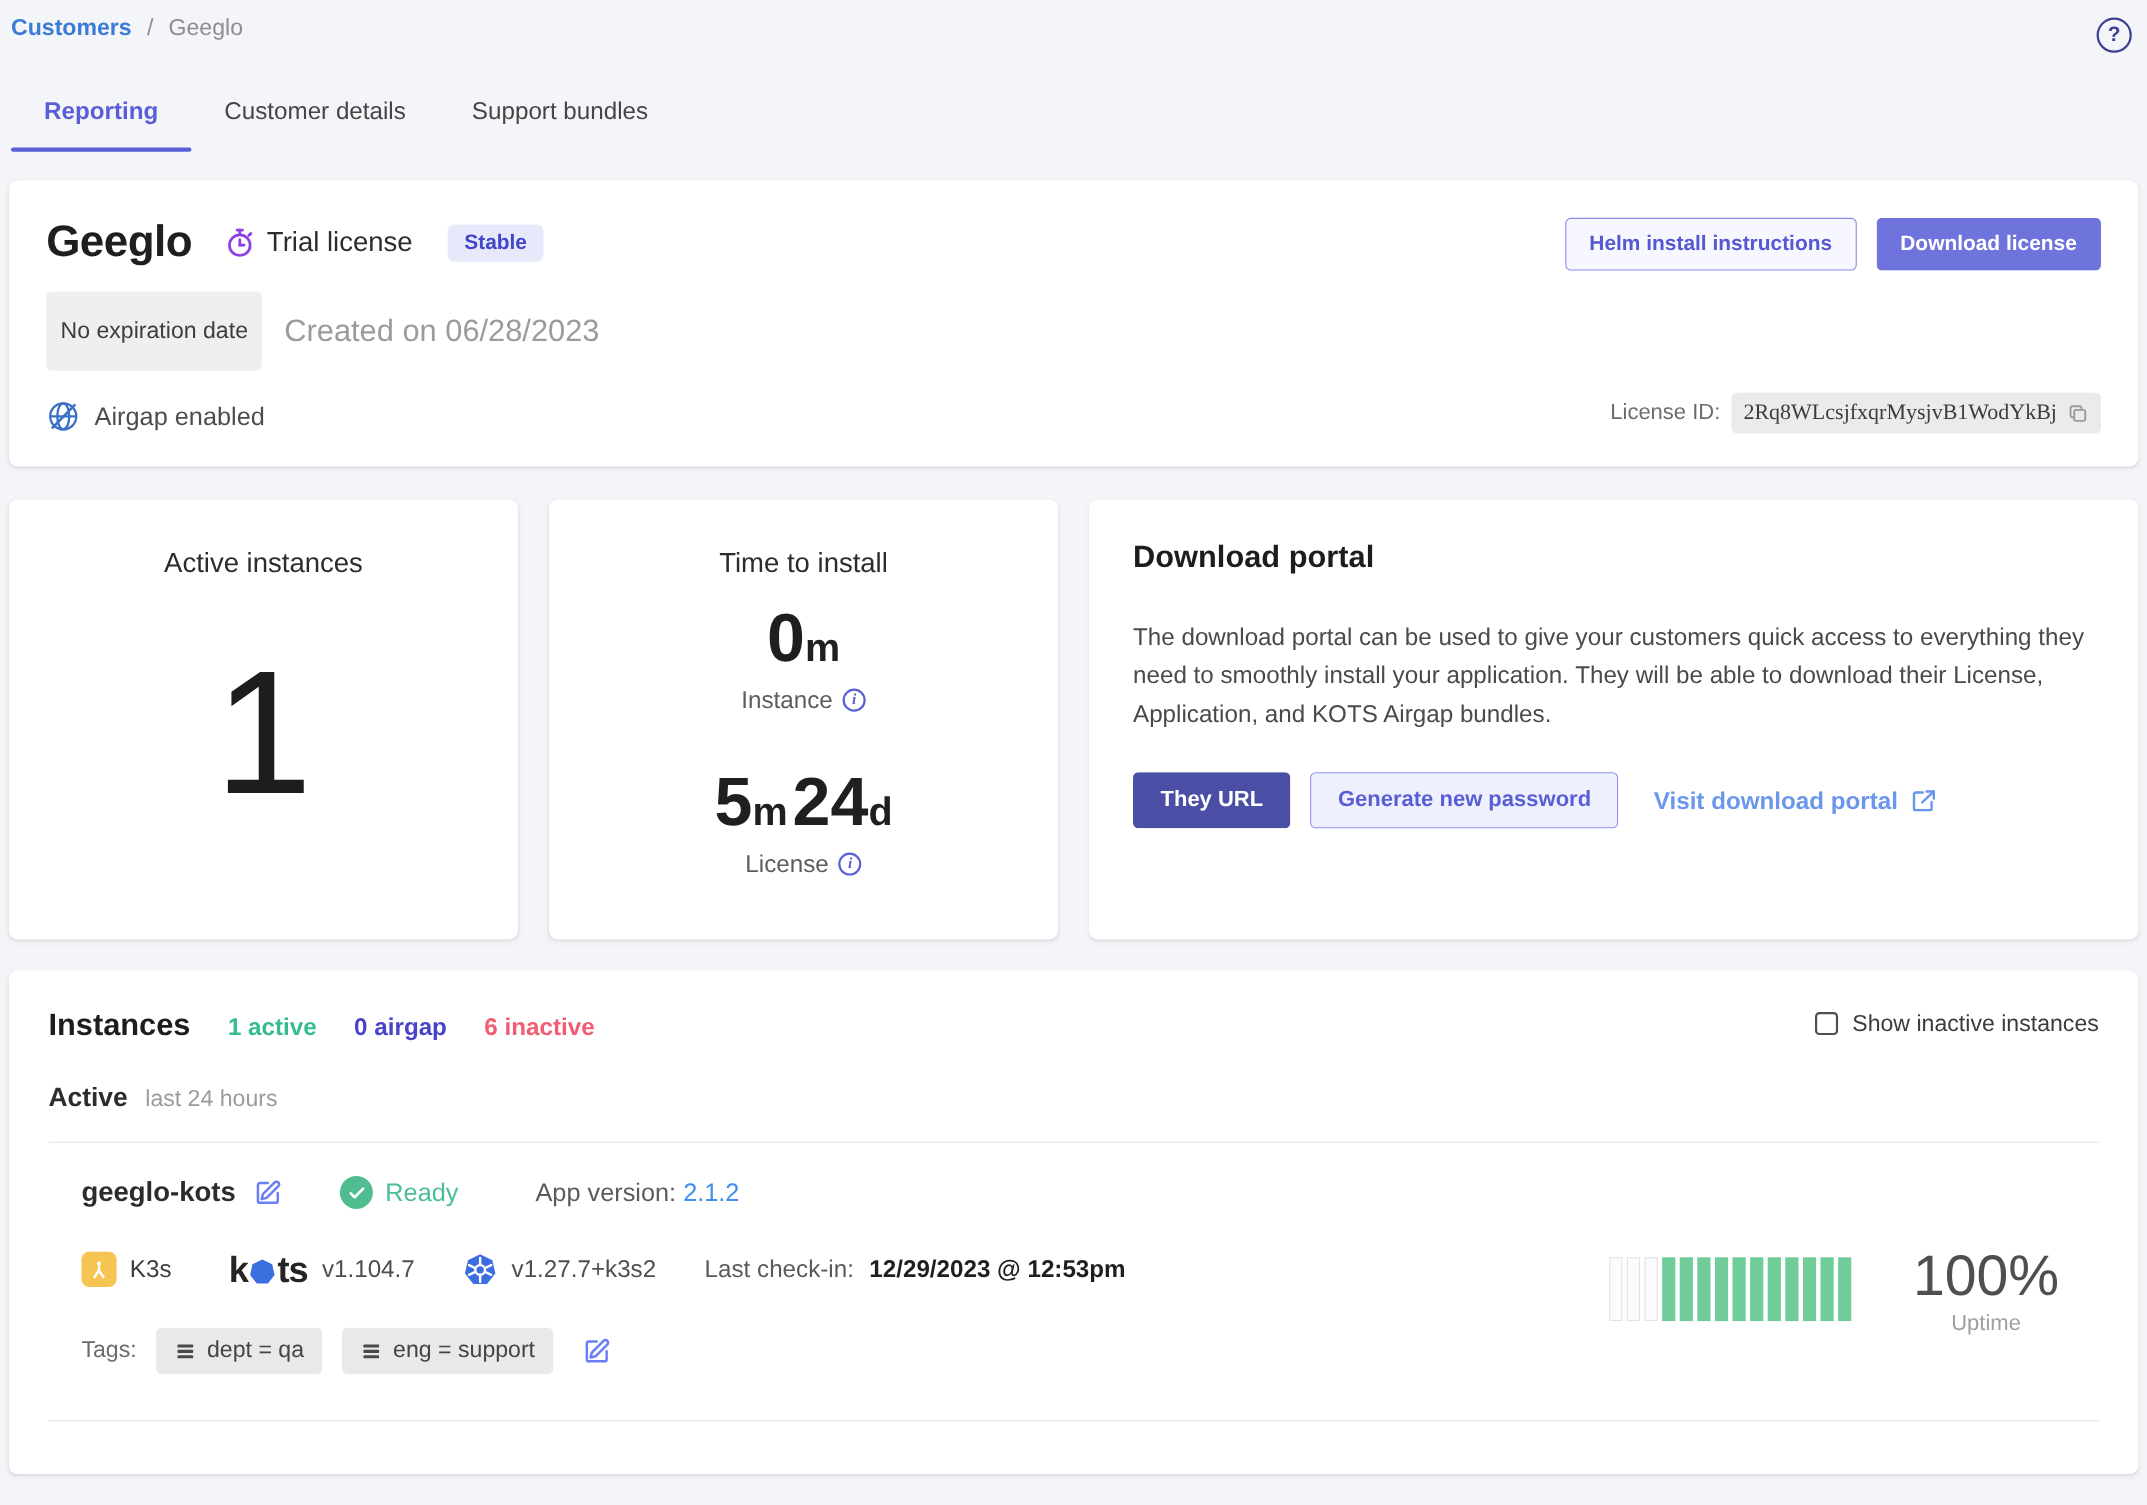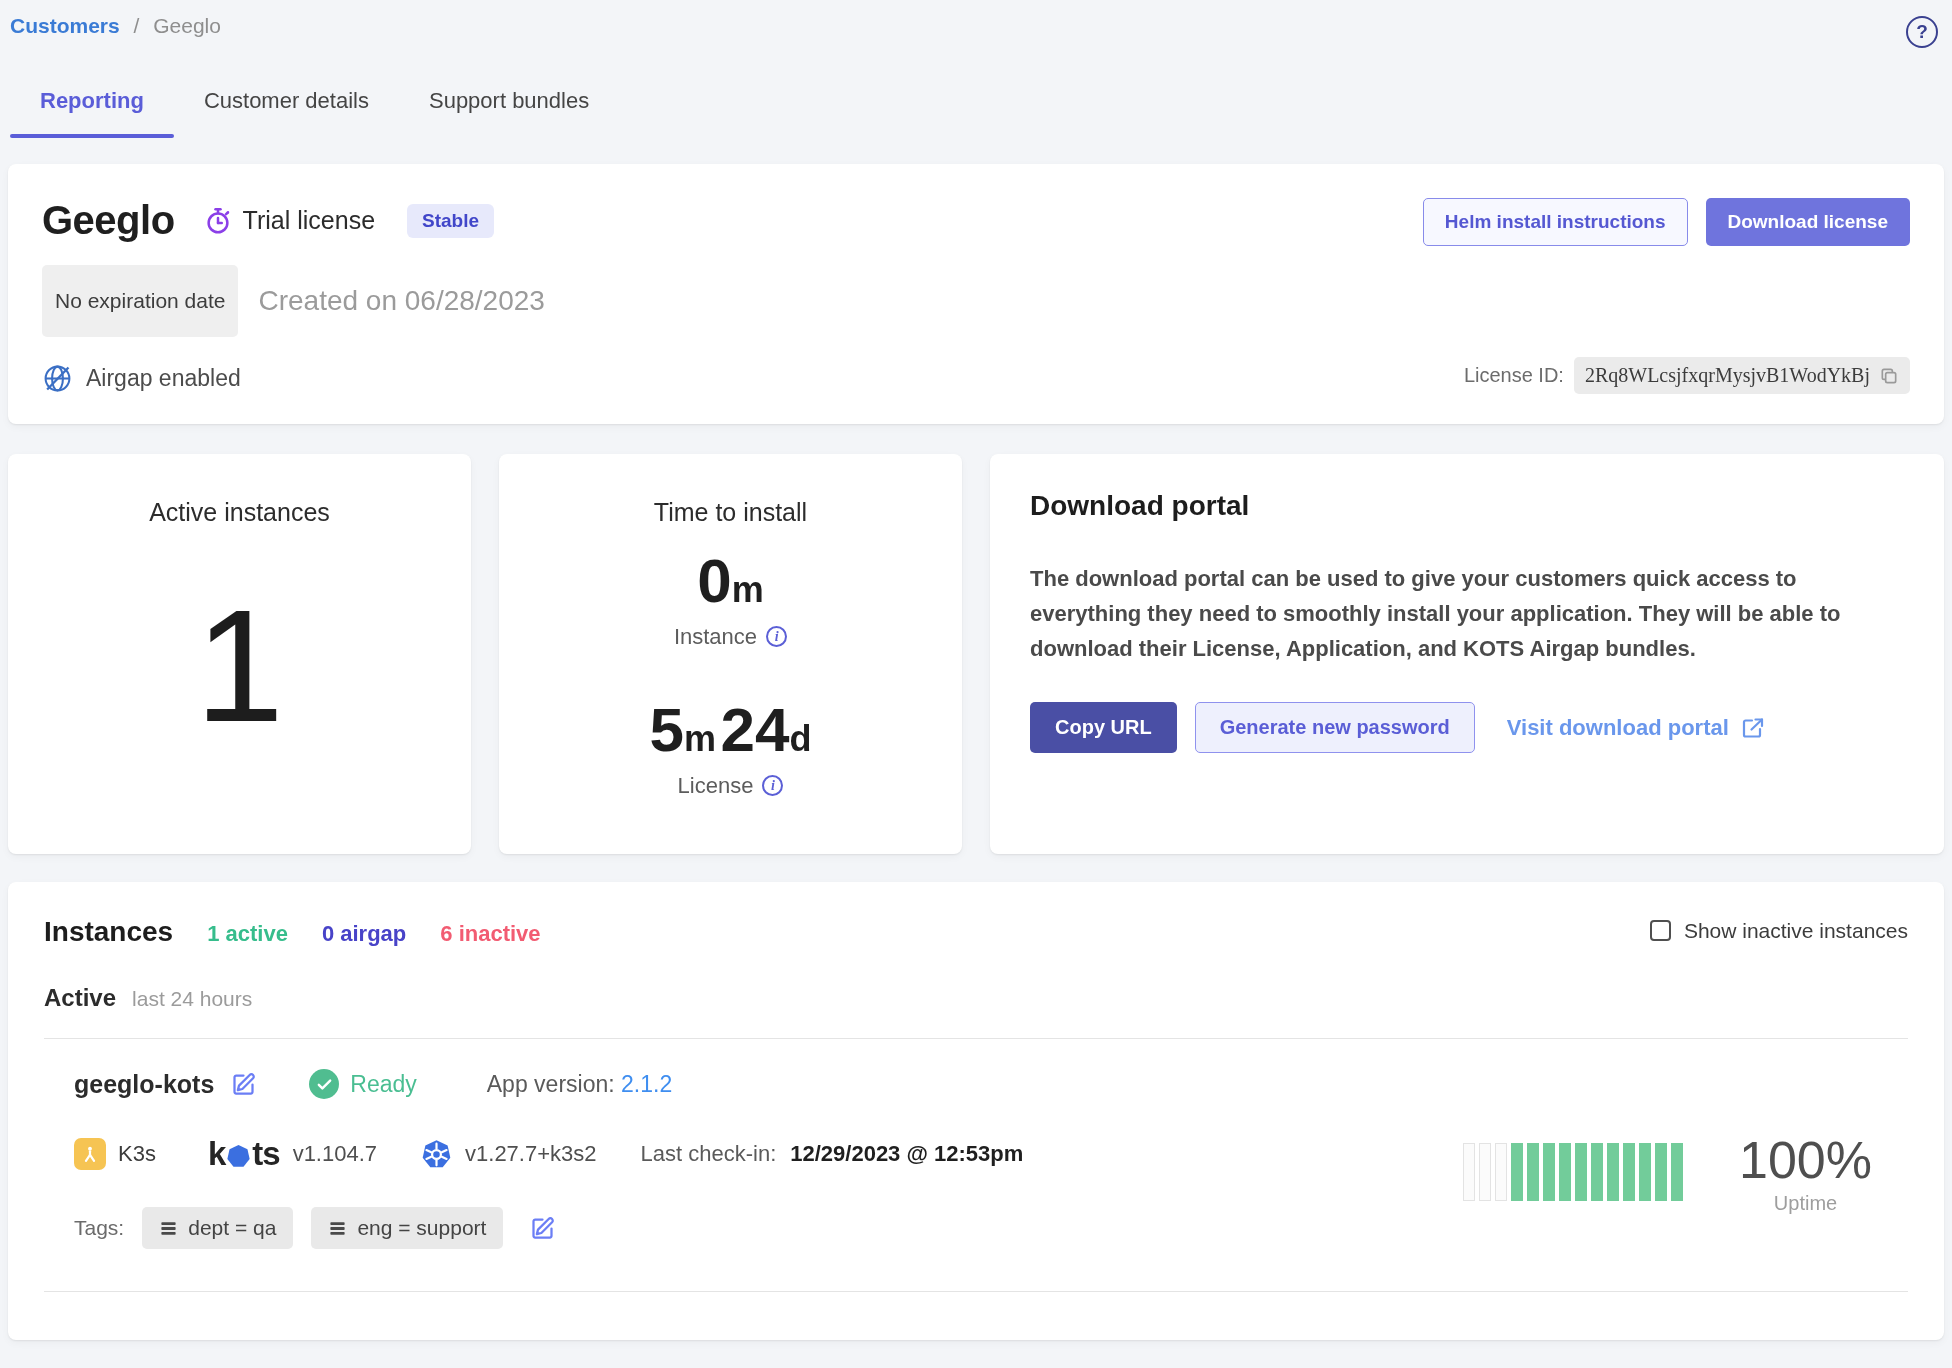--- a/index.html
+++ b/index.html
@@ -65,21 +65,21 @@
   .tti-unit { font-size:36px; }
   .tti-label { margin-top:8px; font-size:22px; color:#5c5c5c; display:flex; align-items:center; justify-content:center; gap:9px; }
   .info-icon { width:21px; height:21px; border-radius:50%; border:2px solid #5b5fd6; color:#5b5fd6; font-size:14px; font-weight:700; font-family:"Liberation Serif",serif; font-style:italic; display:inline-flex; align-items:center; justify-content:center; cursor:pointer; }
 
   
   .dp-card { flex:1; padding:36px 40px; }
   .dp-header { display:flex; justify-content:space-between; align-items:baseline; }
   .dp-title { font-size:28px; font-weight:700; color:#1d1d1d; }
   .dp-lastver { font-size:20px; color:#8e8e8e; }
   .dp-lastver .ver { color:#35a0c0; font-weight:600; }
-  .dp-desc { margin-top:40px; font-size:22px; line-height:1.58; color:#4a4a4a; max-width:920px;font-weight:bold; }
+  .dp-desc { margin-top:40px; font-size:22px; line-height:1.58; color:#4a4a4a; max-width:920px; }
   .dp-actions { margin-top:36px; display:flex; align-items:center; gap:18px; }
   .btn-copyurl { background:#4a4fa5; color:#fff; font-size:20px; padding:13px 24px; }
   .btn-genpass { background:#eef0fd; border-color:#8f92ee; color:#5a5ed6; font-size:20px; padding:13px 24px; }
   .link-portal { display:flex; align-items:center; gap:12px; color:#6a97ec; font-size:22px; font-weight:600; margin-left:14px; cursor:pointer; }
 
   
   .instances-card { margin-top:28px; padding:34px 36px 0 36px; height:458px; }
   .inst-header { display:flex; align-items:baseline; }
   .inst-title { font-size:28px; font-weight:700; color:#1d1d1d; }
   .count { font-size:22px; font-weight:600; margin-left:34px; cursor:pointer; }
@@ -234,21 +234,21 @@
         </div>
       </div>
     </div>
 
     <div class="card dp-card">
       <div class="dp-header">
         <div class="dp-title">Download portal</div>
       </div>
       <div class="dp-desc">The download portal can be used to give your customers quick access to everything they need to smoothly install your application. They will be able to download their License, Application, and KOTS Airgap bundles.</div>
       <div class="dp-actions">
-        <button class="btn btn-copyurl">Copy URL</button>
+        <button class="btn btn-copyurl">They URL</button>
         <button class="btn btn-genpass">Generate new password</button>
         <span class="link-portal">
           <span>Visit download portal</span>
           <span style="display:inline-flex;">
             <svg width="24" height="24" viewBox="0 0 24 24" fill="none" stroke="#6a97ec" stroke-width="2.2" stroke-linecap="round" stroke-linejoin="round">
               <path d="M19 13v6a1.5 1.5 0 0 1-1.5 1.5h-13A1.5 1.5 0 0 1 3 19V6a1.5 1.5 0 0 1 1.5-1.5H11"></path>
               <path d="M14.5 3.5H21V10"></path>
               <path d="M10.5 13.5L21 3.5"></path>
             </svg>
           </span>

